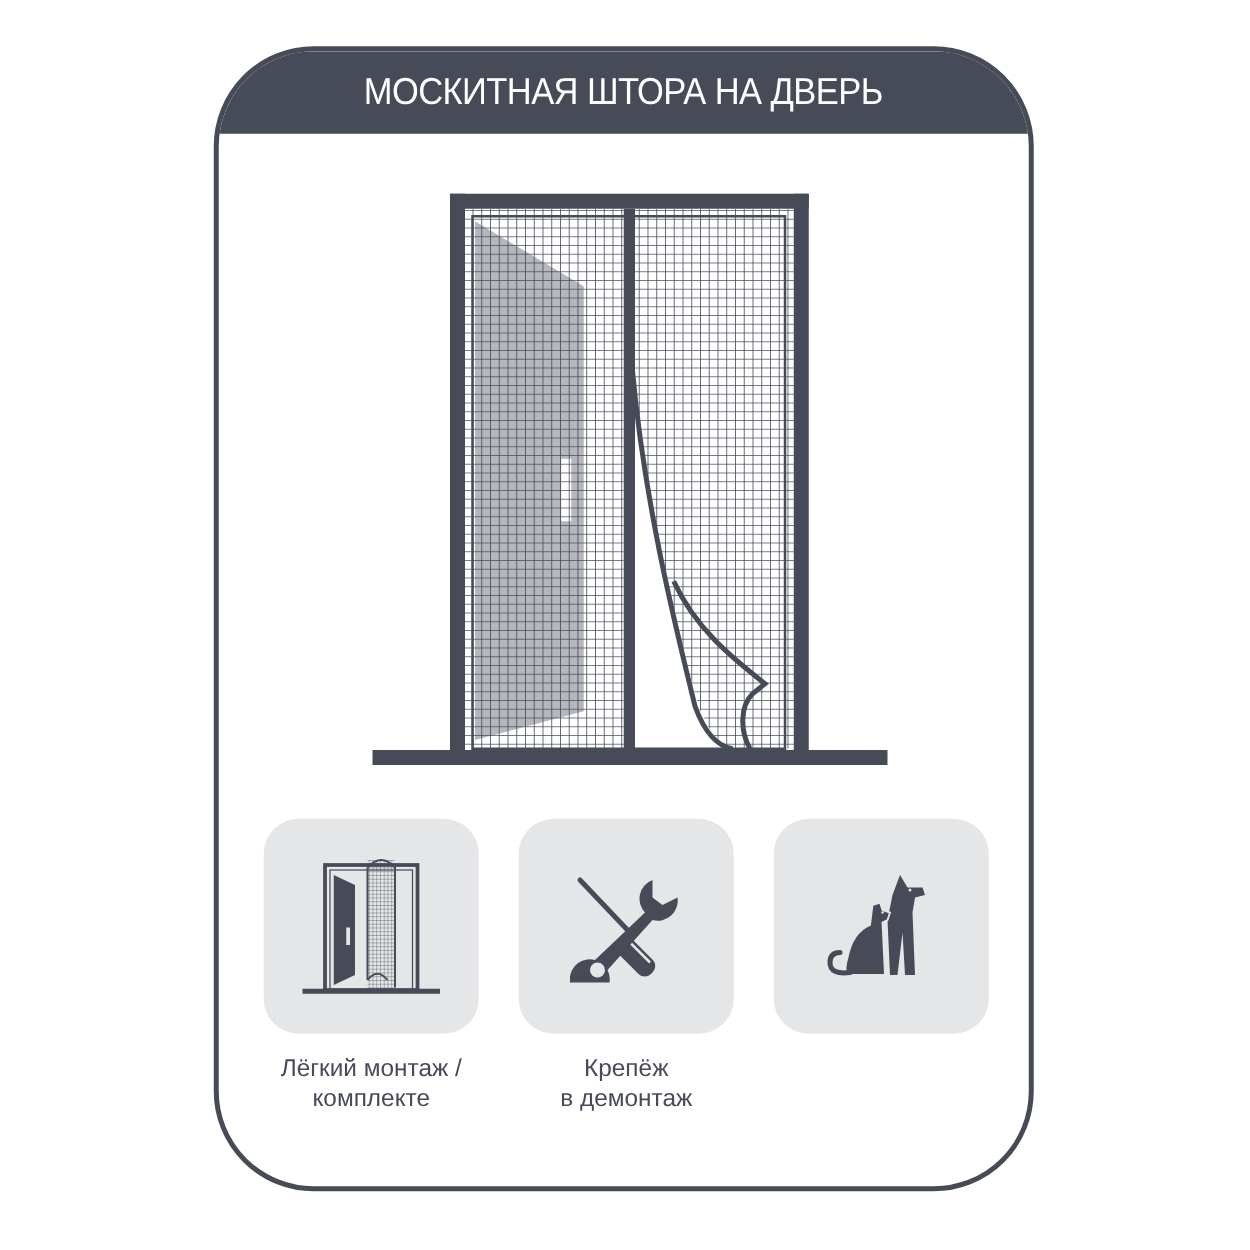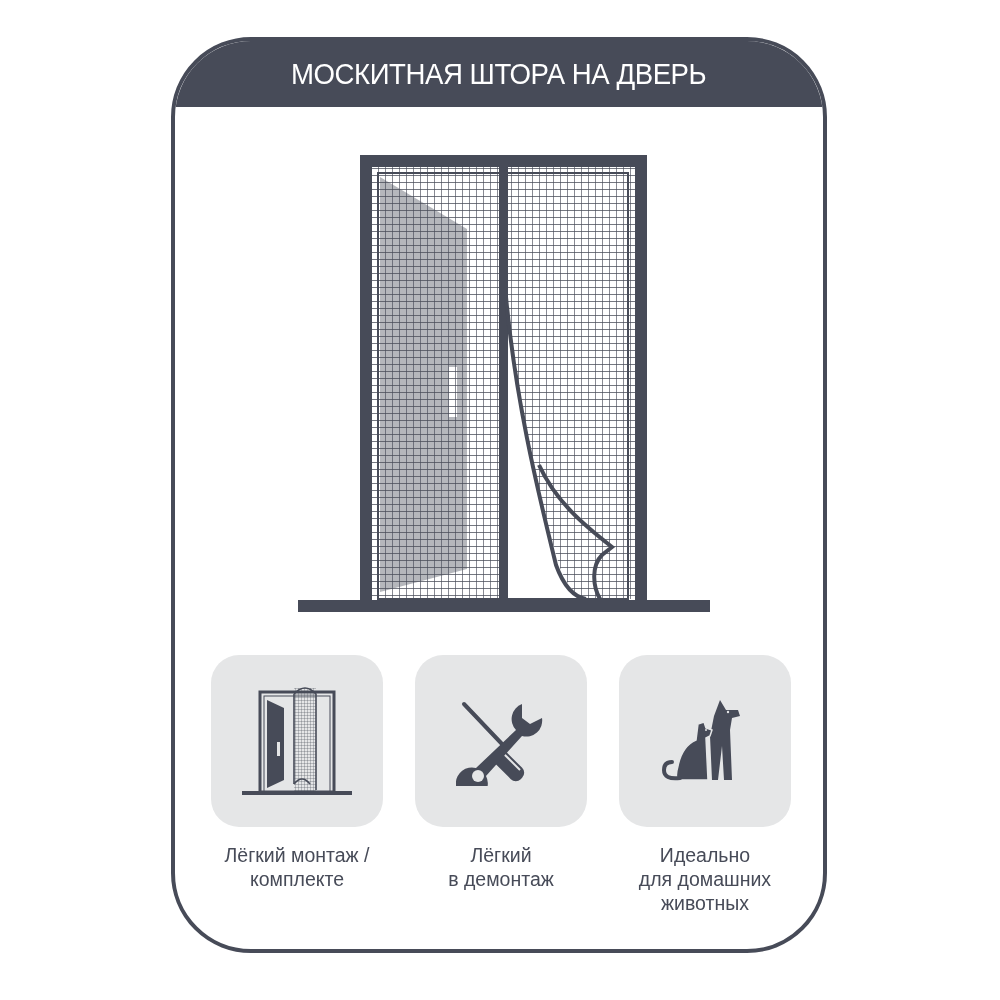--- a/index.html
+++ b/index.html
@@ -97,37 +97,32 @@
 
           <line x1="8" y1="8" x2="46" y2="48" stroke="#474b58" stroke-width="4" stroke-linecap="round"></line>
           <rect x="44" y="50" width="16" height="38" rx="7" transform="rotate(-45 52 69)" fill="#474b58"></rect>
           <line x1="48" y1="58" x2="64" y2="74" stroke="#e5e6e7" stroke-width="2"></line>
 
           <path d="M66 8 A16 16 0 0 0 60 34 L20 72 A16 16 0 1 0 30 80 L 66 40 A16 16 0 0 0 86 22 L74 28 L66 22 Z" fill="#474b58"></path>
           <circle cx="22" cy="80" r="6" fill="#e5e6e7"></circle>
         </svg>
       </div>
       <div class="caption">
-        <span>Лёгкий</span>
+        <span>Крепёж</span>
         <span>в демонтаж</span>
       </div>
     </div>
 
     <div class="feature">
       <div class="tile">
         <svg width="90" height="90" viewBox="0 0 90 90">
 
           <path d="M60 4 L66 14 L78 14 L80 20 L72 22 L70 34 L72 84 L64 84 L62 50 L58 84 L52 84 L50 40 L54 20 Z" fill="#474b58"></path>
           <circle cx="68" cy="16" r="1.2" fill="#e5e6e7"></circle>
 
           <path d="M44 26 L46 32 L52 34 L50 40 L46 42 L48 84 L20 84 Q14 84 18 70 Q22 50 36 44 L38 28 Z" fill="#474b58" stroke="#e5e6e7" stroke-width="1.5"></path>
           <path d="M20 82 Q4 84 4 74 Q4 66 12 66" fill="none" stroke="#474b58" stroke-width="4" stroke-linecap="round"></path>
           <circle cx="46" cy="34" r="1" fill="#e5e6e7"></circle>
         </svg>
       </div>
-      <div class="caption">
-        <span>Идеально</span>
-        <span>для домашних</span>
-        <span>животных</span>
-      </div>
     </div>
   </div>
 </div>
 
 </body></html>

